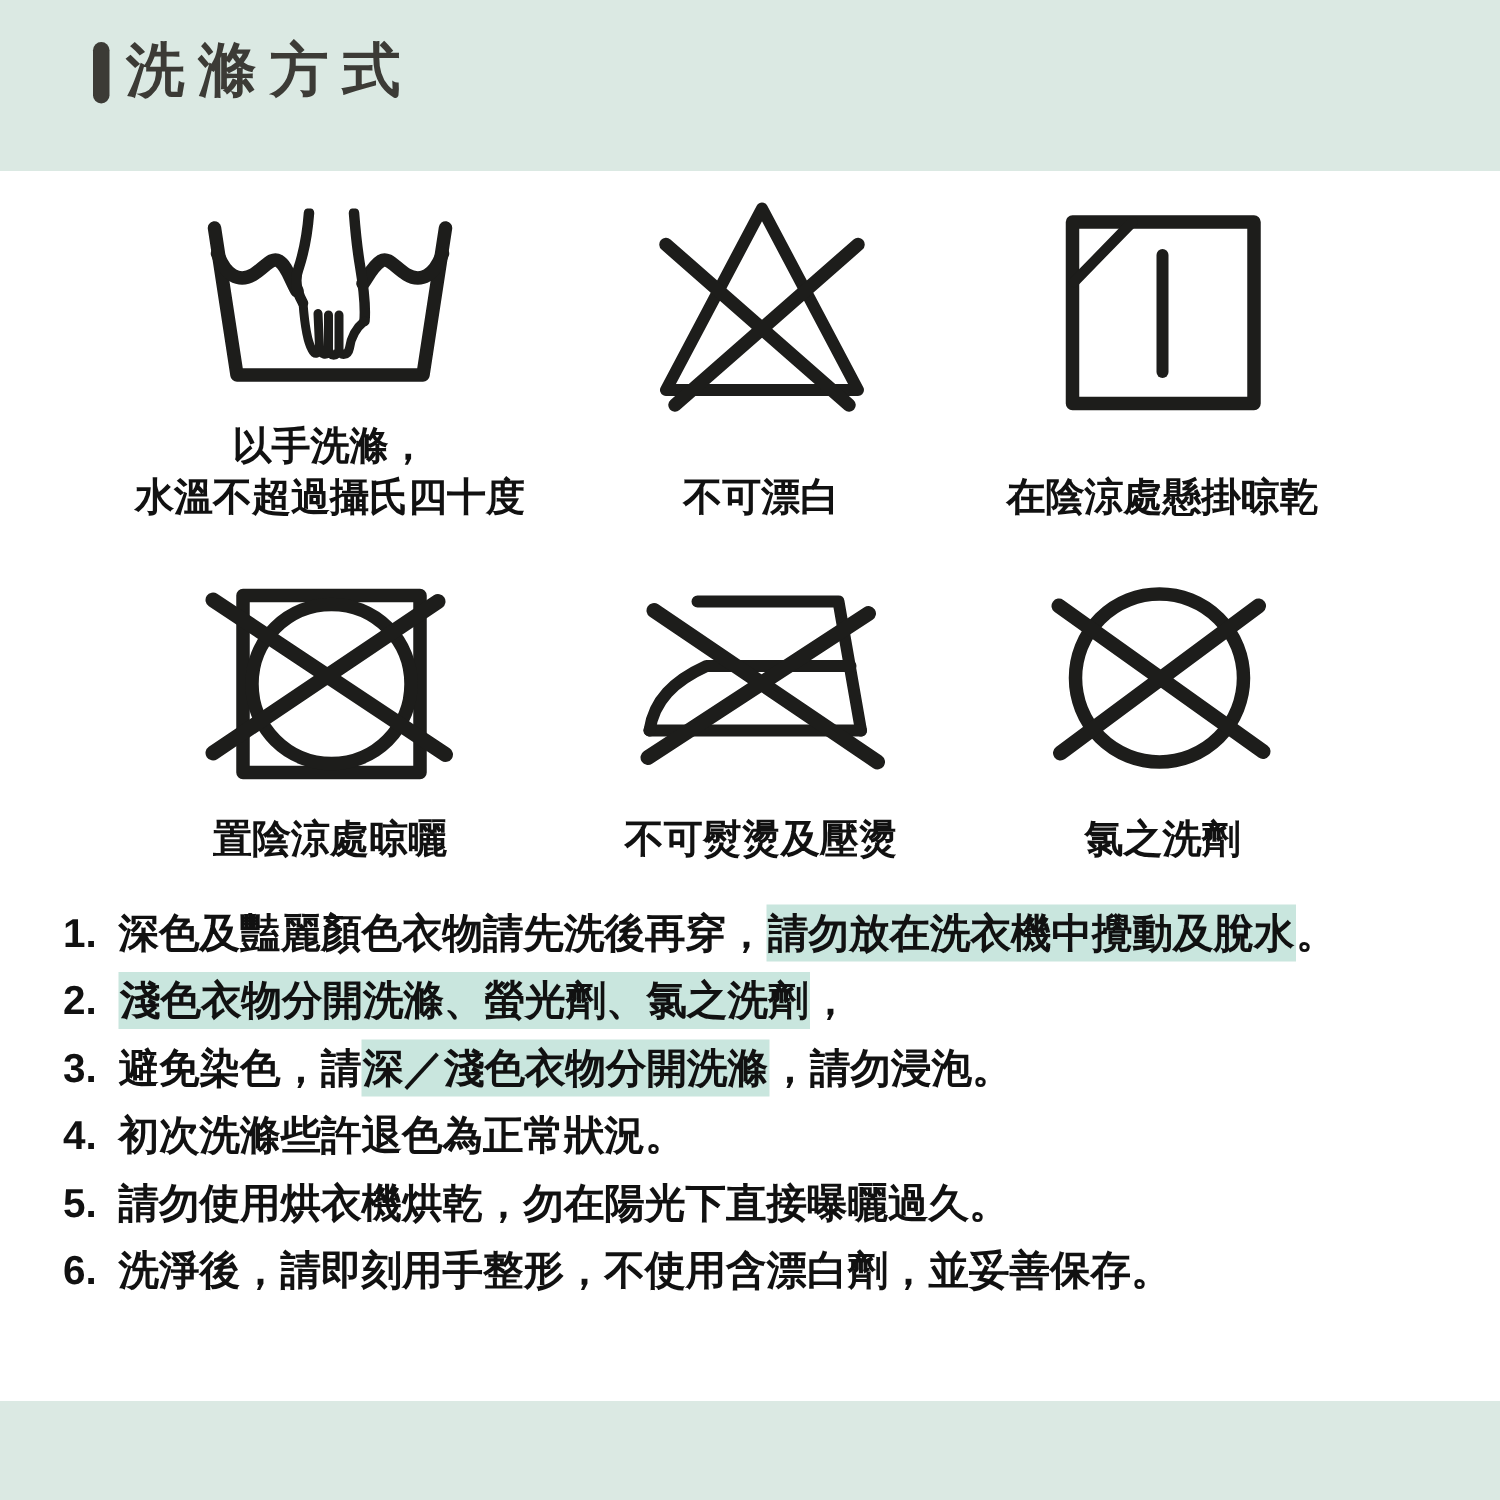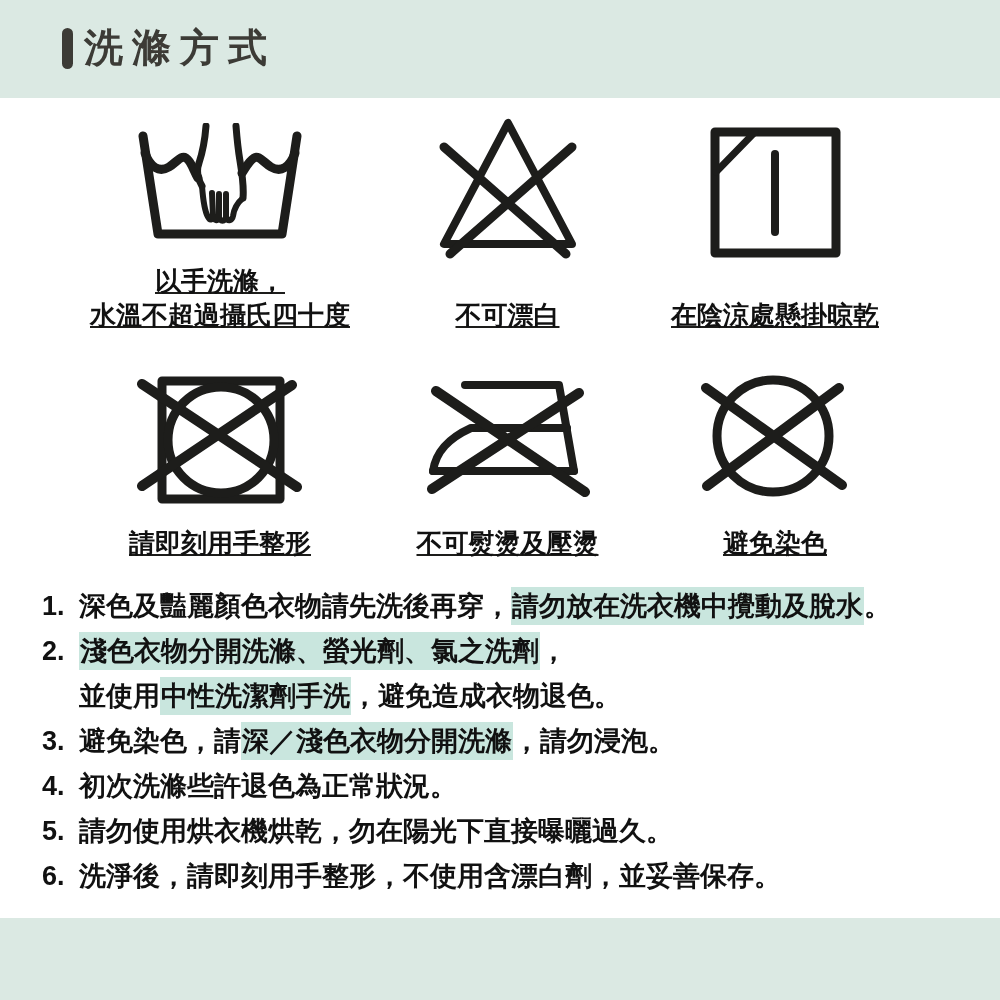--- a/index.html
+++ b/index.html
@@ -12,21 +12,21 @@
   *{box-sizing:border-box;}
   html,body{margin:0;padding:0;}
   body{
     width:1000px;height:1000px;overflow:hidden;
     background:var(--page-background);
     color:var(--ink);
     font-family:"Liberation Sans","DejaVu Sans",sans-serif;
   }
   
   .page-header{
-    height:98px;
+    height:114px;
     padding:26px 0 0 62px;
     display:flex;align-items:flex-start;
   }
   .accent-bar{
     width:11px;height:41px;border-radius:6px;
     background:var(--title-color);
     margin:2px 11px 0 0;flex:none;
   }
   .page-title{
     margin:0;font-size:39px;line-height:44px;
@@ -37,21 +37,20 @@
   .sheet{
     background:var(--sheet-background);
     height:820px;
     padding-top:12px;
     overflow:hidden;
   }
   .sym-row{
     display:grid;
     grid-template-columns:360px 215px 320px;
     padding-left:40px;
-    text-decoration:underline;
   }
   .sym-row.second{margin-top:28px;}
   .cell{display:flex;flex-direction:column;align-items:center;}
   .icon-box{
     height:150px;display:flex;align-items:center;justify-content:center;
     color:var(--ink);
   }
   .icon-box svg{display:block;}
   .caption{
     font-weight:bold;font-size:26px;line-height:34px;
@@ -129,21 +128,21 @@
 
     <div class="cell">
       <div class="icon-box">
         <svg width="245" height="160" viewBox="0 0 245 160" fill="none" stroke="currentColor" stroke-linecap="round" stroke-linejoin="round">
           <rect x="64" y="26" width="118" height="118" stroke-width="9"></rect>
           <circle cx="123" cy="85" r="53" stroke-width="9"></circle>
           <path d="M44 29 L199 132 M194 30 L44 131" stroke-width="10"></path>
         </svg>
       </div>
       <div class="caption">
-        <span>請即刻用手整形</span>
+        <span>置陰涼處晾曬</span>
       </div>
     </div>
 
     <div class="cell">
       <div class="icon-box">
         <svg width="210" height="150" viewBox="16 5 210 150" fill="none" stroke="currentColor" stroke-linecap="round" stroke-linejoin="round">
           <path d="M78 30 L172 30 L187 116" stroke-width="8"></path>
           <path d="M46 116 L187 116" stroke-width="8"></path>
           <path d="M46 116 C49 96 62 83 84 73 L180 73" stroke-width="8"></path>
           <path d="M49 36 L198 137 M192 38 L45 134" stroke-width="10"></path>
@@ -155,40 +154,39 @@
     </div>
 
     <div class="cell">
       <div class="icon-box">
         <svg width="210" height="160" viewBox="0 0 210 160" fill="none" stroke="currentColor" stroke-linecap="round" stroke-linejoin="round">
           <circle cx="103" cy="81" r="56" stroke-width="9"></circle>
           <path d="M36 33 L172 130 M169 33 L37 131" stroke-width="10"></path>
         </svg>
       </div>
       <div class="caption">
-        <span>避免染色</span>
+        <span>氯之洗劑</span>
       </div>
     </div>
 
   </section>
 
   <ol class="notes">
 
     <li class="note">
       <span class="num">1.</span>
       <div class="note-text">
         <div class="note-line"><span>深色及豔麗顏色衣物請先洗後再穿，</span><span class="hl">請勿放在洗衣機中攪動及脫水</span><span>。</span></div>
       </div>
     </li>
 
     <li class="note">
       <span class="num">2.</span>
       <div class="note-text">
         <div class="note-line"><span class="hl">淺色衣物分開洗滌、螢光劑、氯之洗劑</span><span>，</span></div>
-        <div class="note-line"><span>並使用</span><span class="hl">中性洗潔劑手洗</span><span>，避免造成衣物退色。</span></div>
       </div>
     </li>
 
     <li class="note">
       <span class="num">3.</span>
       <div class="note-text">
         <div class="note-line"><span>避免染色，請</span><span class="hl">深／淺色衣物分開洗滌</span><span>，請勿浸泡。</span></div>
       </div>
     </li>
 

